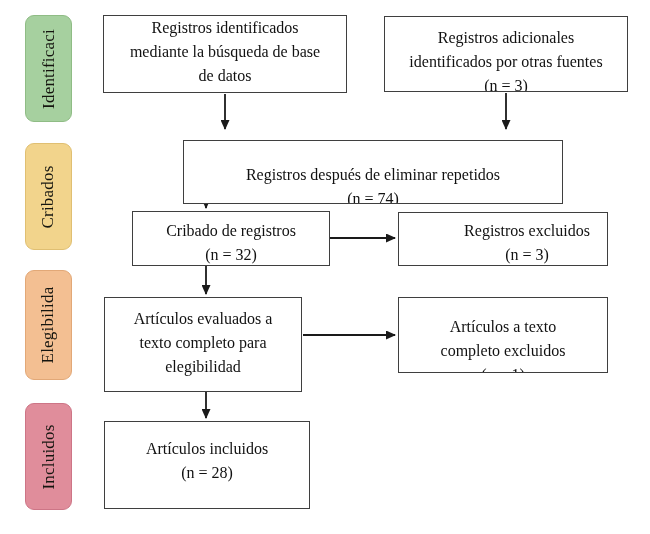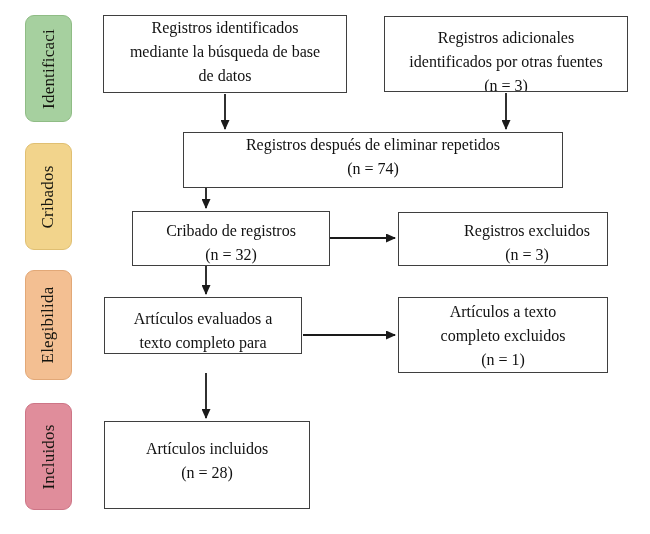--- a/index.html
+++ b/index.html
@@ -46,25 +46,25 @@
     background: #ffffff;
     border: 1.5px solid #3f3f3f;
     box-sizing: border-box;
     text-align: center;
     font-size: 16px;
     line-height: 24px;
     overflow: hidden;
   }
   #node-records-identified       { left: 103px; top: 15px;  width: 244px; height: 78px; }
   #node-records-additional      { left: 384px; top: 16px;  width: 244px; height: 76px; padding-top: 9px; }
-  #node-records-deduplicated    { left: 183px; top: 132px; width: 380px; height: 56px; padding-top: 0; }
+  #node-records-deduplicated    { left: 183px; top: 140px; width: 380px; height: 64px; padding-top: 22px; }
   #node-records-screened        { left: 104px; top: 211px; width: 198px; height: 55px; padding-top: 7px; margin-left: 28px; }
   #node-records-excluded        { left: 398px; top: 212px; width: 210px; height: 54px; padding-top: 6px; padding-left: 48px; }
-  #node-articles-fulltext       { left: 104px; top: 297px; width: 198px; height: 57px; padding-top: 9px; }
-  #node-articles-fulltext-excl  { left: 398px; top: 297px; width: 210px; height: 76px; padding-top: 2px; }
+  #node-articles-fulltext       { left: 104px; top: 297px; width: 198px; height: 95px; padding-top: 9px; }
+  #node-articles-fulltext-excl  { left: 398px; top: 297px; width: 210px; height: 76px; padding-top: 17px; }
   #node-articles-included       { left: 104px; top: 421px; width: 206px; height: 88px; padding-top: 15px; }
 
   
   #arrows {
     position: absolute;
     left: 0; top: 0;
     width: 650px;
     height: 534px;
     pointer-events: none;
   }

